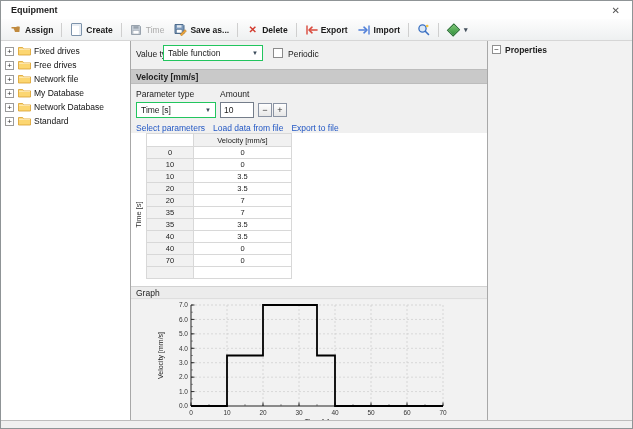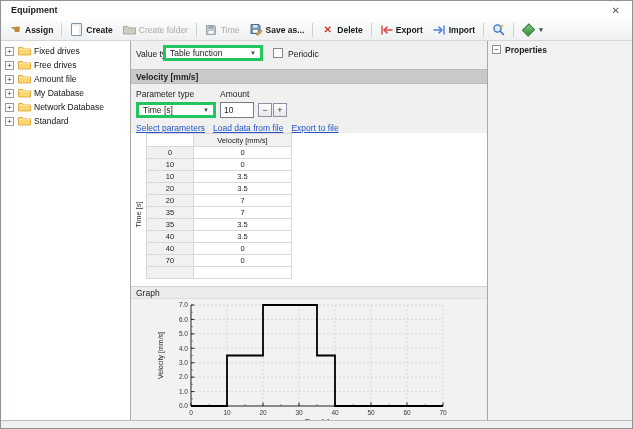--- a/index.html
+++ b/index.html
@@ -28,39 +28,39 @@
   
   .tree{position:absolute;left:0;top:40px;width:130px;bottom:7px;background:#fff;border-right:1px solid #a8a8a8;box-sizing:border-box;padding-top:3px;overflow:hidden;}
   .tree-item{display:flex;align-items:center;height:14px;padding-left:4px;}
   .expander{width:9px;height:9px;border:1px solid #9a9a9a;background:#fff;font-size:8px;line-height:7px;text-align:center;color:#333;box-sizing:border-box;flex:none;}
   .folder-wrap{margin:0 3px 0 4px;flex:none;display:inline-flex;}
   .tree-label{font-size:8.5px;white-space:nowrap;color:#111;}
 
   
   .main{position:absolute;left:130px;top:40px;width:357px;bottom:7px;background:#f0f0f0;border-right:1px solid #a8a8a8;box-sizing:border-box;}
   .vt-label{position:absolute;left:5px;top:8px;}
-  .combo{position:absolute;background:#fff;border:3px solid #22c55e;display:flex;align-items:center;box-sizing:border-box;}
+  .combo{position:absolute;background:#fff;border:1px solid #22c55e;display:flex;align-items:center;box-sizing:border-box;}
   .combo .ct{flex:1;padding-left:4px;white-space:nowrap;overflow:hidden;}
   .combo .caret{width:14px;text-align:center;font-size:6px;color:#3a4a5a;}
   #valueTypeCombo{left:32px;top:4px;width:100px;height:16px;}
   .checkbox{position:absolute;left:142px;top:7px;width:10px;height:10px;border:1px solid #8b8b8b;background:#fff;box-sizing:border-box;}
   .periodic-label{position:absolute;left:157px;top:8px;}
   .section-bar{position:absolute;left:0;top:28px;width:100%;height:15px;background:#c9c9c9;border-top:1px solid #bcbcbc;
     border-bottom:1px solid #bcbcbc;line-height:14px;padding-left:5px;box-sizing:border-box;font-weight:600;color:#222;}
   .pt-label{position:absolute;left:5px;top:48px;}
   .am-label{position:absolute;left:89px;top:48px;}
   #paramCombo{left:5px;top:61px;width:80px;height:16px;}
   .amount{position:absolute;left:89px;top:61px;width:34px;height:16px;border:1px solid #747d8a;
     font-family:inherit;font-size:8.5px;padding:0 3px;box-sizing:border-box;color:#1a1a1a;}
   .stepbtn{position:absolute;top:62px;width:14px;height:14px;border:1px solid #8a93a3;background:linear-gradient(#fefefe,#e7e7e7);
     font-size:9px;line-height:12px;text-align:center;color:#333;box-sizing:border-box;padding:0;font-family:inherit;}
   #minusBtn{left:127px;}
   #plusBtn{left:142px;}
   .links{position:absolute;left:5px;top:82px;display:flex;gap:8px;}
-  .link{color:#2257c4;text-decoration:underline;white-space:nowrap;}
+  .link{color:#2257c4;white-space:nowrap;}
   .link.red-underline{box-shadow:0 2px 0 #c00000;}
 
   .table-zone{position:absolute;left:0;top:92px;width:100%;height:153px;background:#fff;}
   .rot-label{position:absolute;left:0;top:13px;width:15px;height:137px;display:flex;align-items:center;justify-content:center;}
   .rot-label span{transform:rotate(-90deg);white-space:nowrap;font-size:7.5px;color:#333;}
   table.vals{position:absolute;left:15px;top:0;border-collapse:collapse;font-size:7.5px;color:#222;}
   table.vals th,table.vals td{border:1px solid #d8d8d8;text-align:center;padding:0;}
   th.time-h{border:none;background:transparent;width:46px;}
   th.vel-h{background:#f1f1f1;width:97px;height:12px;font-weight:400;}
   td.time{background:#f1f1f1;width:46px;height:11px;}
@@ -94,28 +94,20 @@
       <span class="ic assign">☛</span>
       <span>Assign</span>
     </button>
     <span class="sep"></span>
     <button class="tb">
       <span class="ic">
           <span class="page"></span>
         </span>
       <span>Create</span>
     </button>
-    <button class="tb disabled">
-      <span class="ic">
-        <svg width="13" height="11" viewBox="0 0 13 11">
-            <path d="M0.5 2.5 h4.2 l1 1.4 h6.8 v6.1 h-12 z" fill="#d2cdc2" stroke="#a09a8d" stroke-width="0.8"></path>
-          </svg>
-      </span>
-      <span>Create folder</span>
-    </button>
     <span class="sep"></span>
     <button class="tb disabled">
       <span class="ic">
         <svg width="12" height="12" viewBox="0 0 12 12">
             <path d="M1.5 1.5h8l1 1v8h-9z" fill="#c3cbd4" stroke="#98a2ad"></path>
             <rect x="3" y="6.5" width="6" height="3.5" fill="#fff" stroke="#98a2ad" stroke-width="0.5"></rect>
             <rect x="3.5" y="2.2" width="5" height="2.4" fill="#98a2ad"></rect>
           </svg>
       </span>
       <span>Time</span>
@@ -198,21 +190,21 @@
         <span class="tree-label">Free drives</span>
       </div>
       <div class="tree-item">
         <span class="expander">+</span>
         <span class="folder-wrap">
           <svg width="13" height="10" viewBox="0 0 13 10">
             <path d="M0.5 1.5 h4.2 l1 1.4 h6.8 v6.1 h-12 z" fill="#fcd671" stroke="#d99e2b" stroke-width="0.8"></path>
             <path d="M1 3.3 h11" stroke="#fff3cf" stroke-width="0.8"></path>
           </svg>
         </span>
-        <span class="tree-label">Amount file</span>
+        <span class="tree-label">Network file</span>
       </div>
       <div class="tree-item">
         <span class="expander">+</span>
         <span class="folder-wrap">
           <svg width="13" height="10" viewBox="0 0 13 10">
             <path d="M0.5 1.5 h4.2 l1 1.4 h6.8 v6.1 h-12 z" fill="#fcd671" stroke="#d99e2b" stroke-width="0.8"></path>
             <path d="M1 3.3 h11" stroke="#fff3cf" stroke-width="0.8"></path>
           </svg>
         </span>
         <span class="tree-label">My Database</span>

